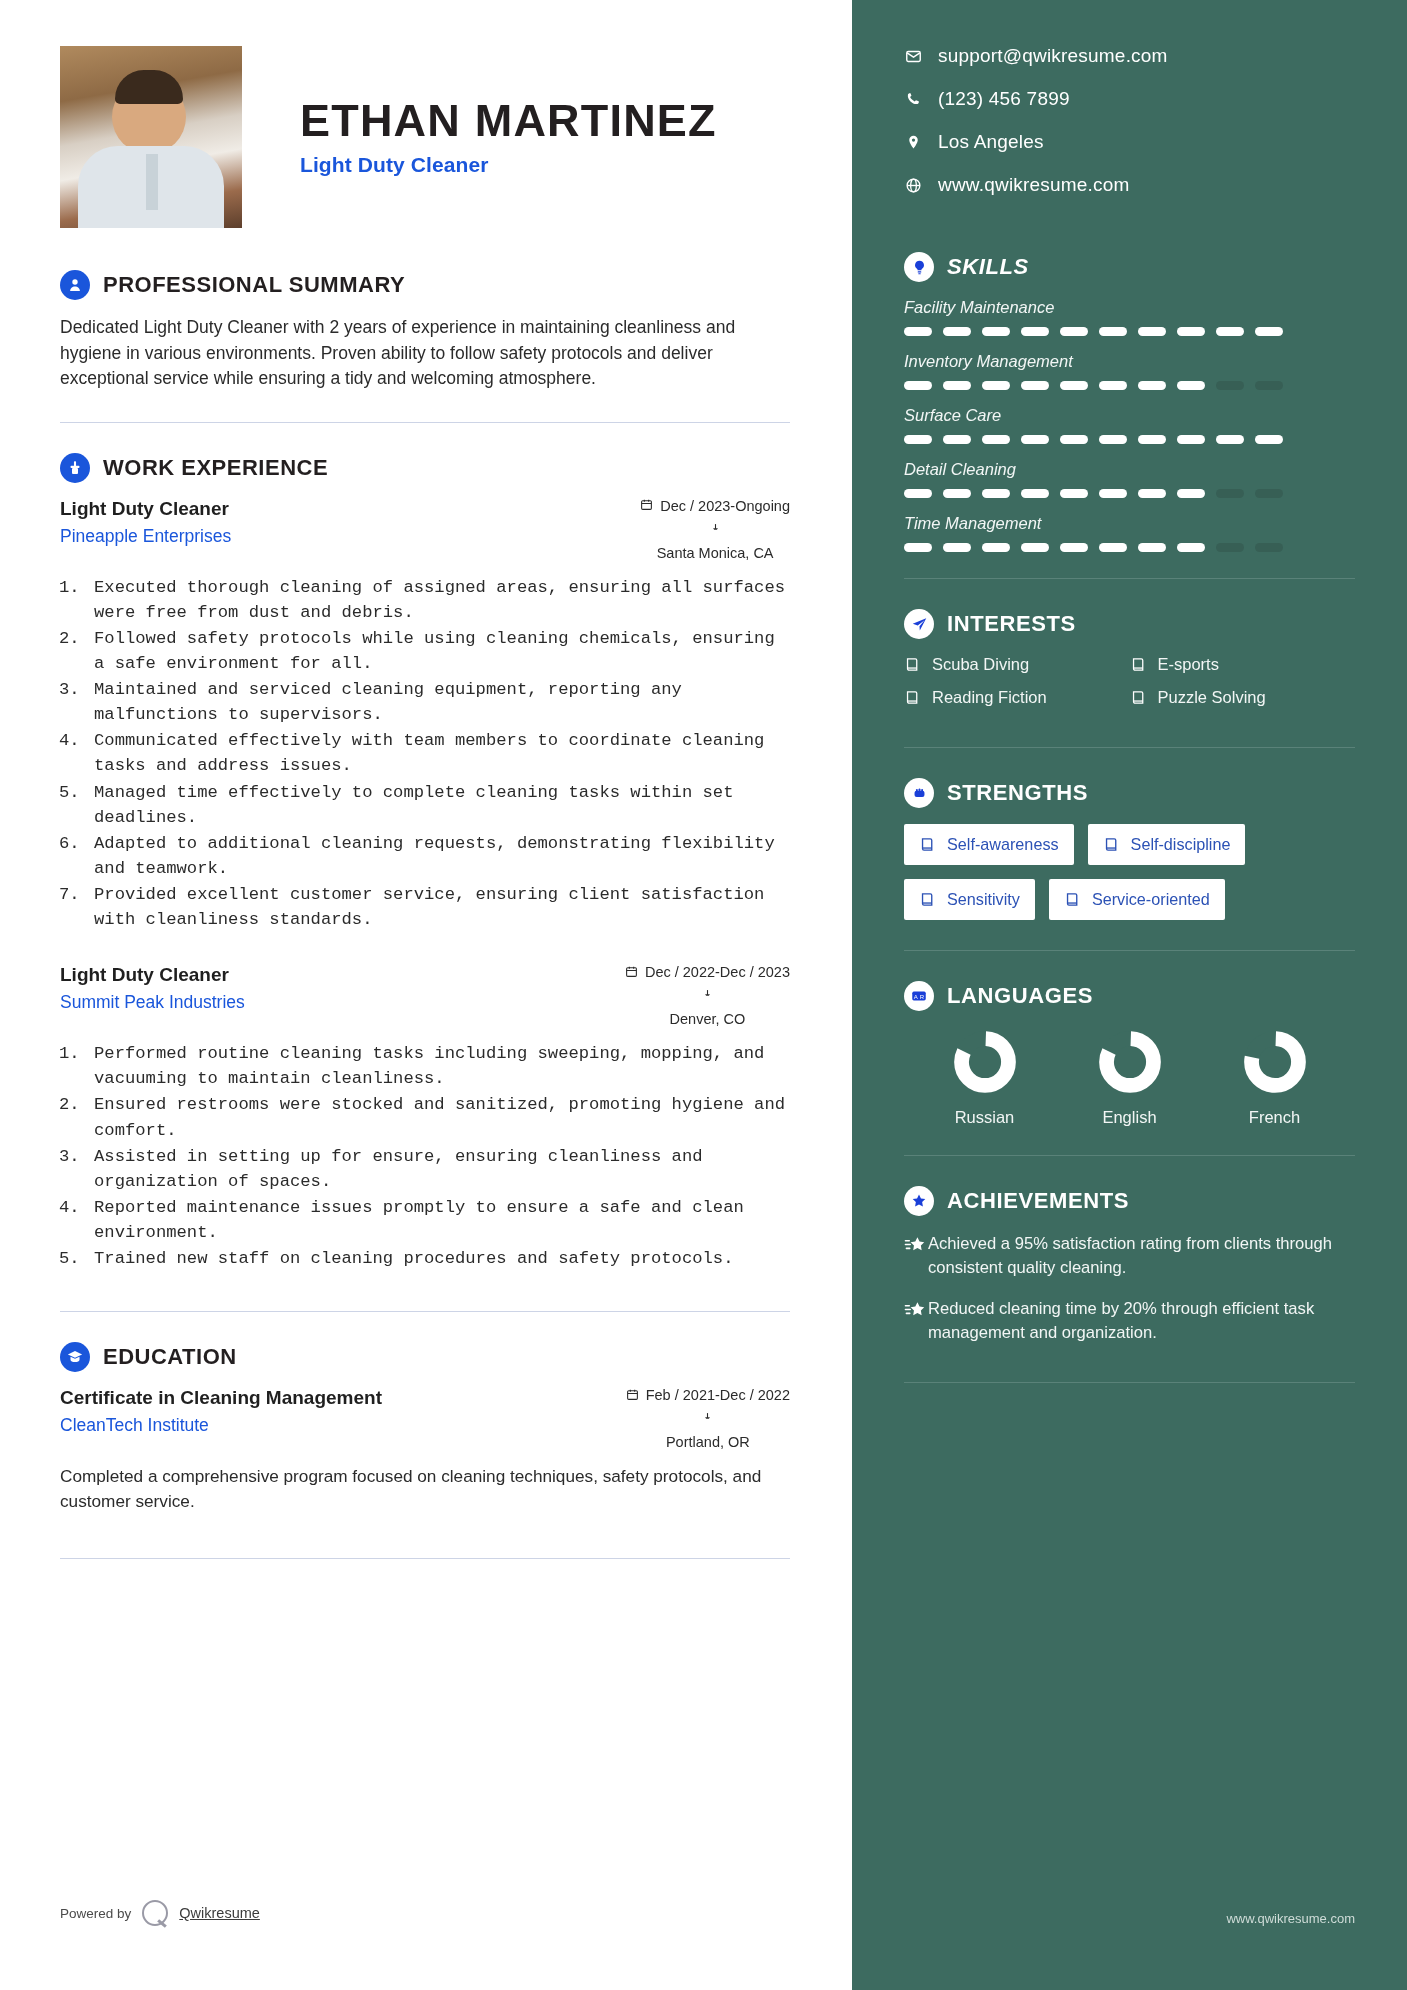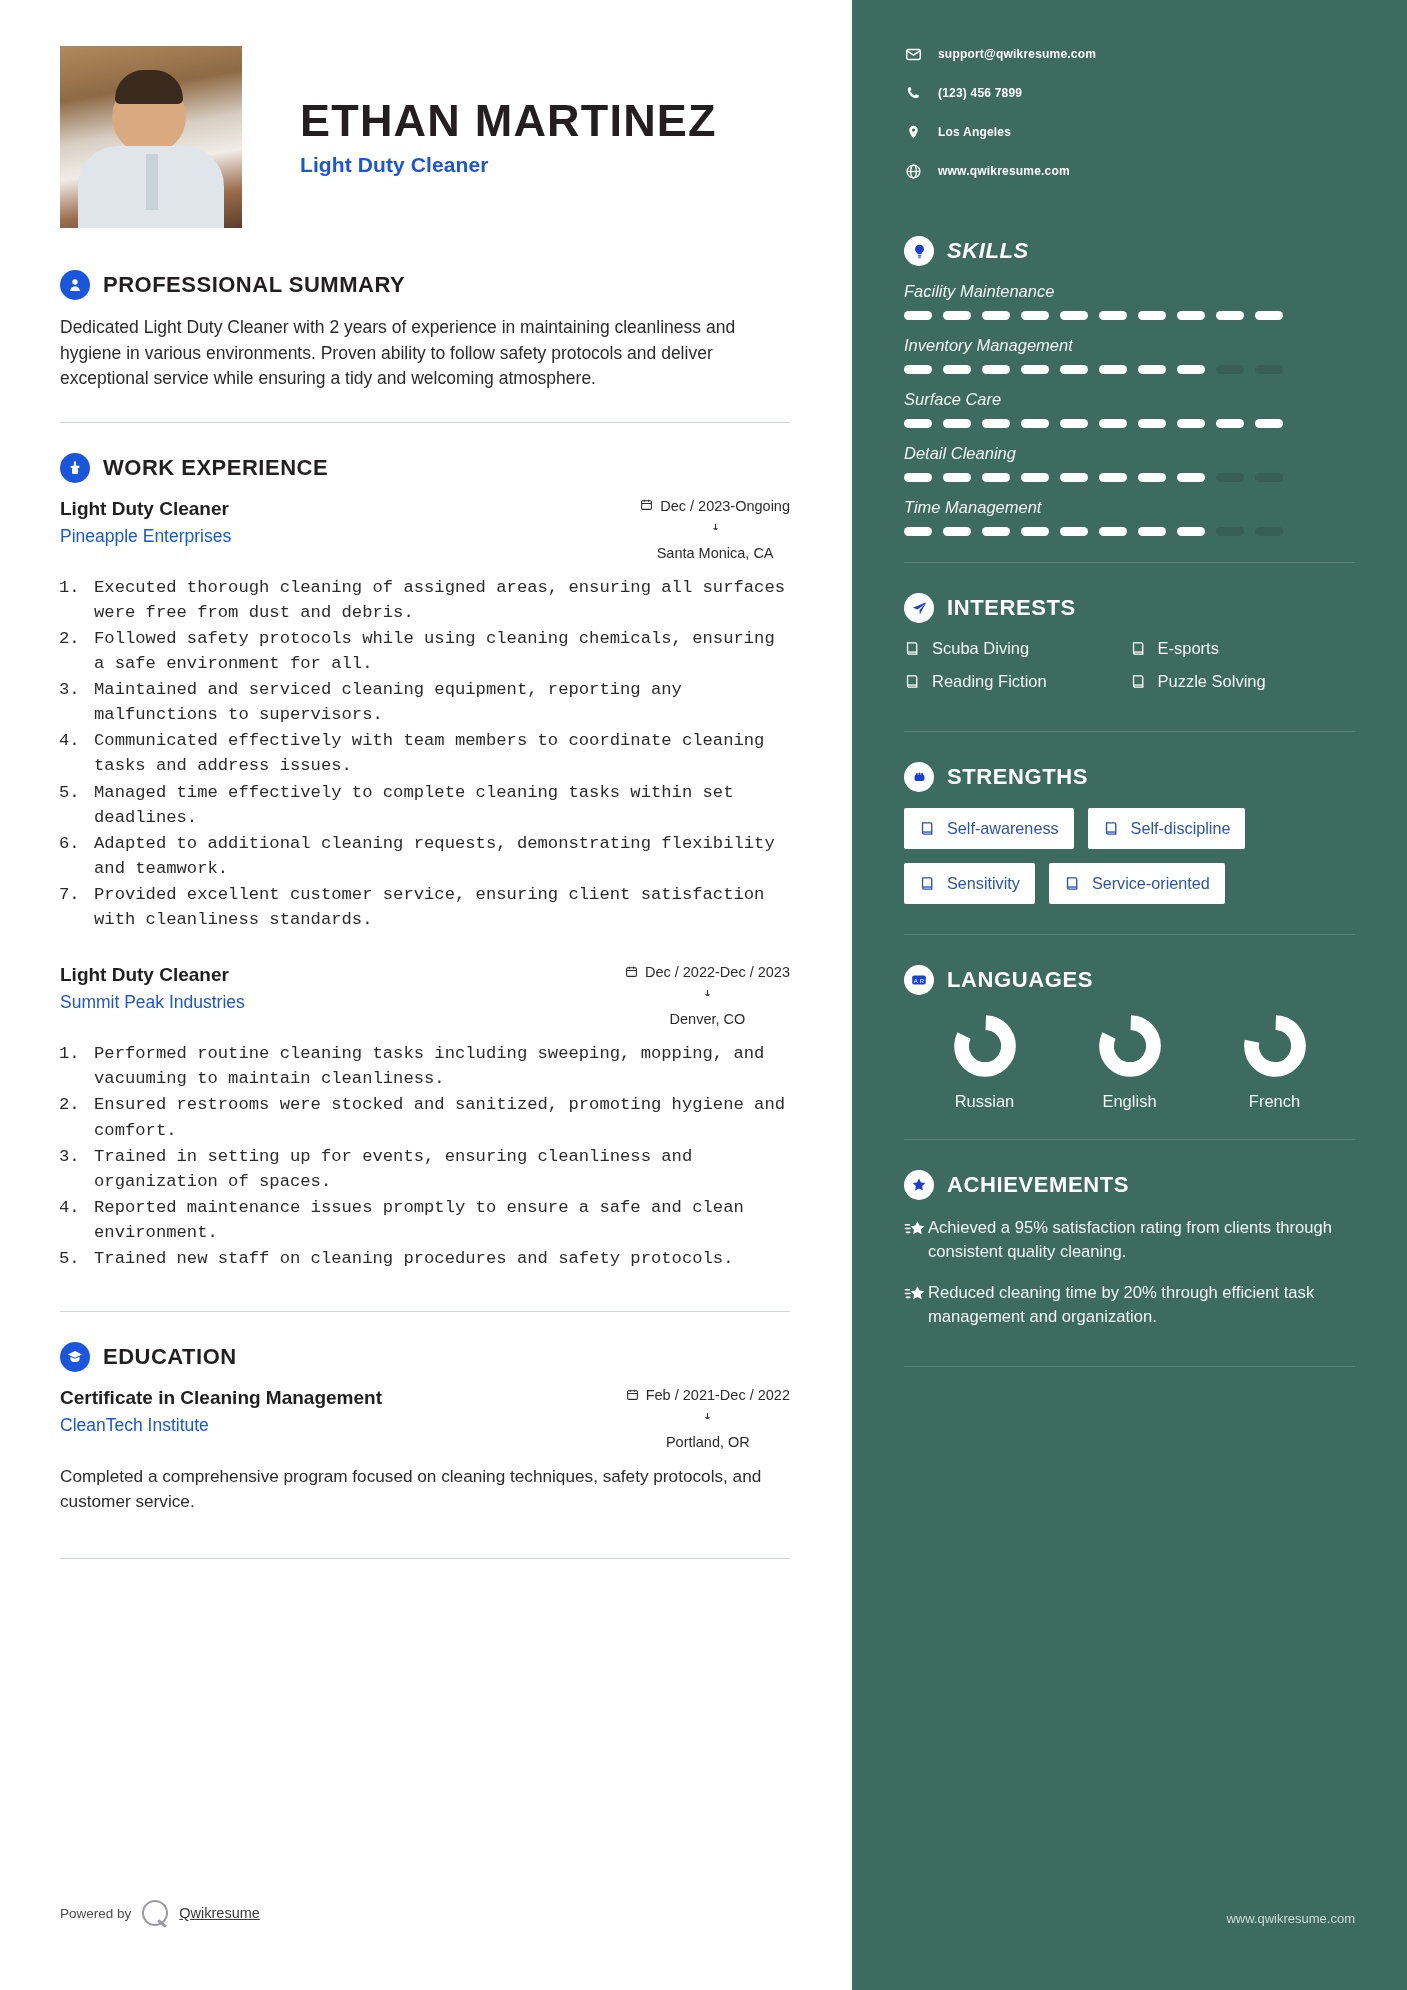--- a/index.html
+++ b/index.html
@@ -72,21 +72,21 @@
   .qname { font-size:14.5px; color:#3b3b3b; text-decoration:underline; }
 
   
   .right {
     width: 555px; height:1990px; background:#3d6b60; color:#ffffff;
     padding: 42px 52px 0 52px; position:relative;
   }
   .contact { margin-top: 3px; }
   .contact-row { display:flex; align-items:center; gap:16px; margin-bottom: 21px; }
   .contact-ico { width:18px; height:18px; flex:0 0 18px; display:flex; align-items:center; justify-content:center; }
-  .contact-txt { font-size: 12px; font-weight:700; letter-spacing:.2px; }
+  .contact-txt { font-size: 19px; font-weight:400; letter-spacing:.2px; }
 
   .rsec { margin-top: 30px; }
   .rsec-head { display:flex; align-items:center; gap:13px; margin-bottom: 16px; }
   .rsec-title { font-size: 22px; font-weight:700; letter-spacing:.6px; color:#fff; }
   .wdot {
     width:30px; height:30px; border-radius:50%; background:#ffffff; flex:0 0 30px;
     display:flex; align-items:center; justify-content:center;
   }
 
   .skill-name { font-size: 16.5px; color:#f2f6f5; margin-bottom: 10px; }
@@ -223,21 +223,21 @@
                     <path d="M7.5 9.5h9l-2 3h-5z"></path>
                   </svg>
               </span>
               <span>Denver, CO</span>
             </div>
           </div>
         </div>
         <ol class="bullets">
           <li>Performed routine cleaning tasks including sweeping, mopping, and vacuuming to maintain cleanliness.</li>
           <li>Ensured restrooms were stocked and sanitized, promoting hygiene and comfort.</li>
-          <li>Trained in setting up for events, ensuring cleanliness and organization of spaces.</li>
+          <li>Assisted in setting up for ensure, ensuring cleanliness and organization of spaces.</li>
           <li>Reported maintenance issues promptly to ensure a safe and clean environment.</li>
           <li>Trained new staff on cleaning procedures and safety protocols.</li>
         </ol>
       </div>
     </div>
 
     <div class="divider" style="margin-top:40px;"></div>
 
     <div class="sec">
       <div class="sec-head">

